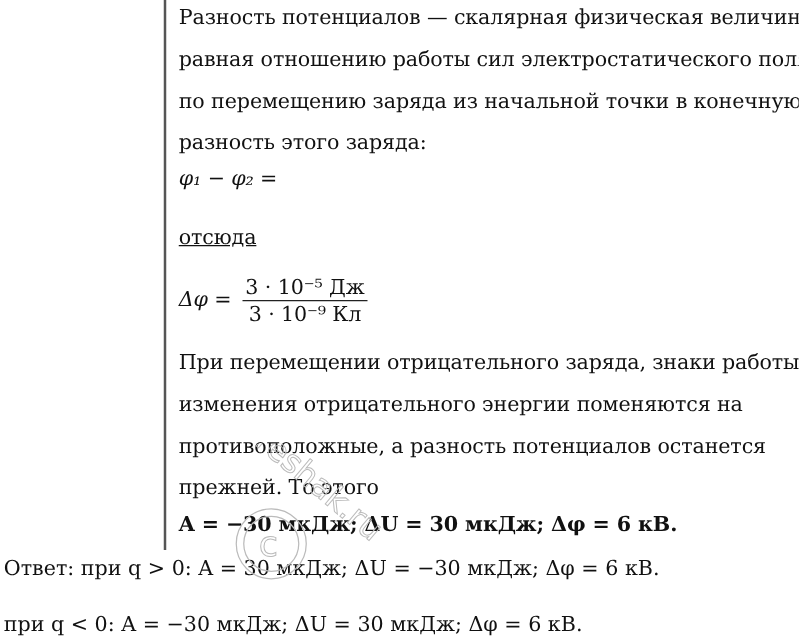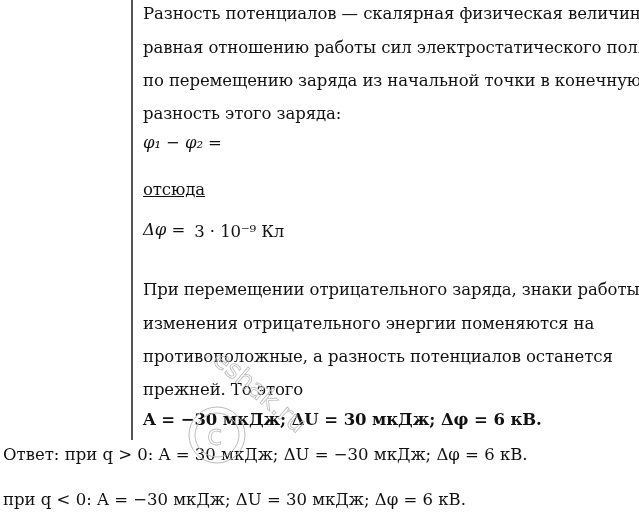--- a/index.html
+++ b/index.html
@@ -28,20 +28,21 @@
 
 <div class="line math" style="top:133px;">
   <span class="mi">φ₁ − φ₂ =</span>
 </div>
 
 <div class="line" style="top:180px;text-decoration:underline;">отсюда</div>
 
 <div class="line math" style="top:220px;">
   <span class="mi">Δφ =</span>
   <span class="frac">
+    <span class="num">3 · 10⁻⁵ Дж</span>
     <span class="den">3 · 10⁻⁹ Кл</span>
   </span>
 </div>
 
 <div class="line" style="top:280px;">При перемещении отрицательного заряда, знаки работы и</div>
 <div class="line" style="top:314px;">изменения отрицательного энергии поменяются на</div>
 <div class="line" style="top:347px;">противоположные, а разность потенциалов останется</div>
 <div class="line" style="top:380px;">прежней. То этого</div>
 <div class="line math" style="top:410px;font-weight:bold;">A = −30 мкДж; ΔU = 30 мкДж; Δφ = 6 кВ.</div>
 

